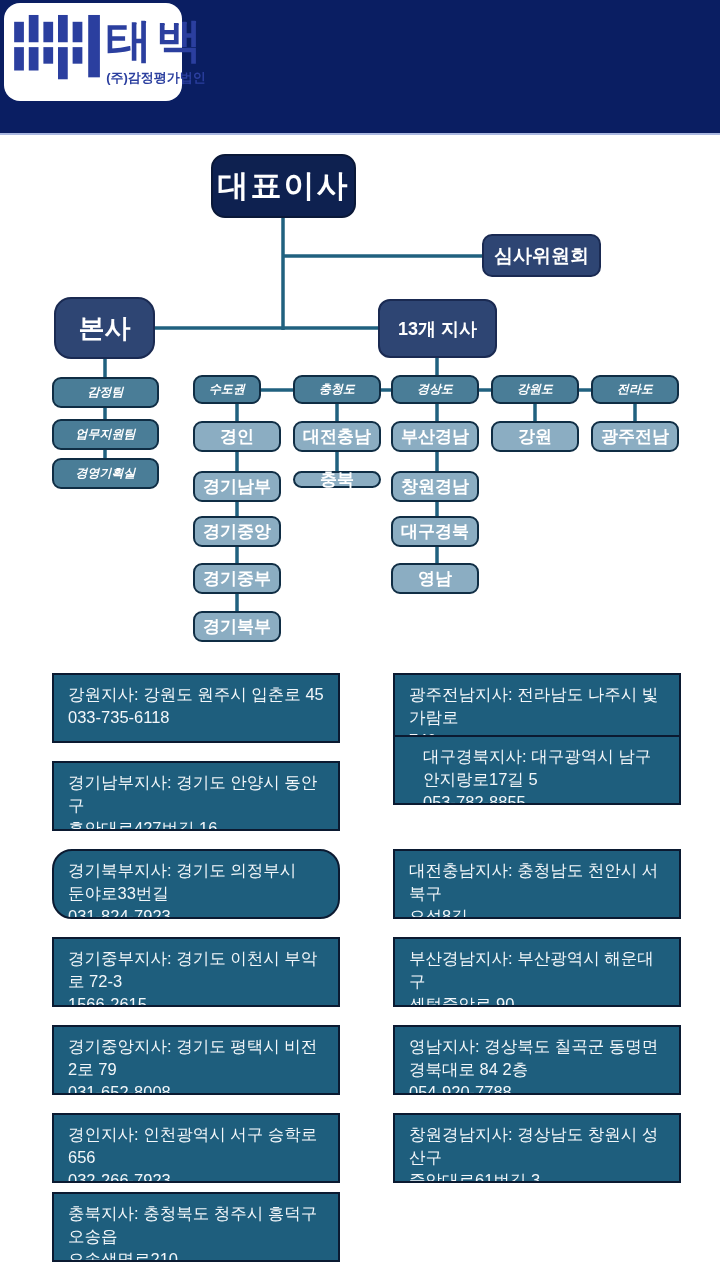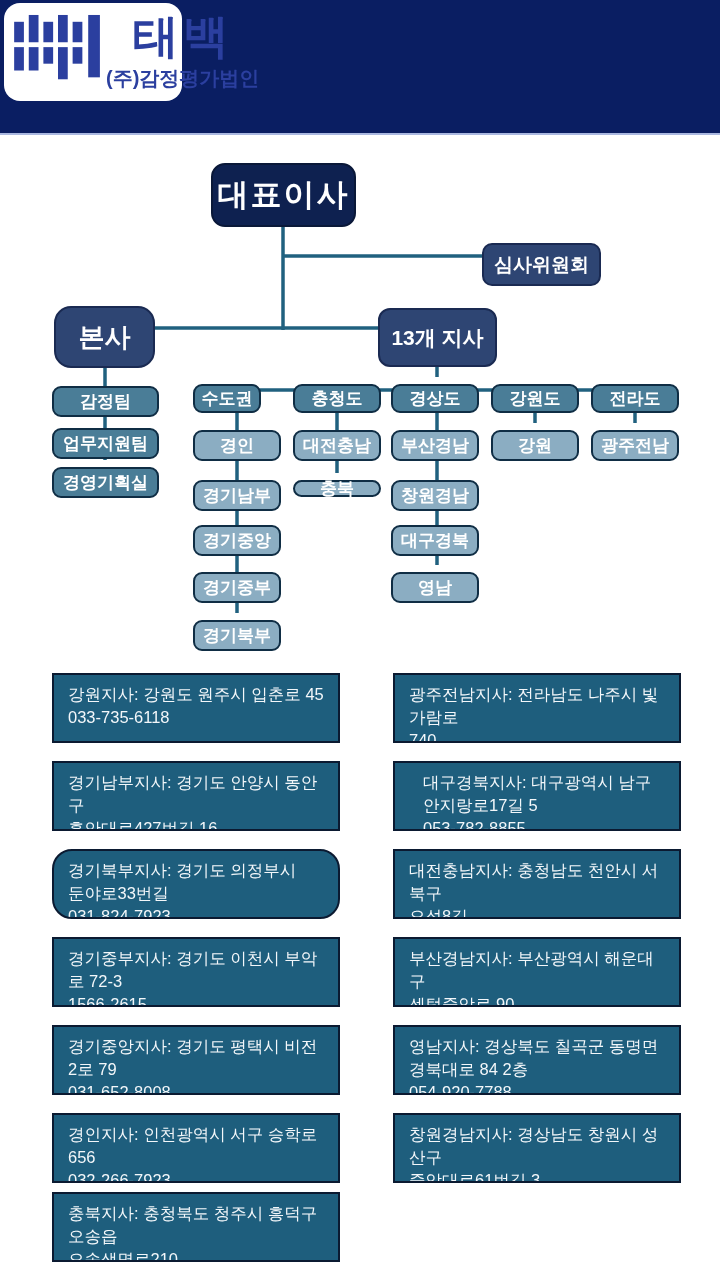--- a/index.html
+++ b/index.html
@@ -20,46 +20,45 @@
     display:flex;align-items:center;justify-content:flex-start;
     padding:0 6px;box-sizing:border-box;
   }
   .logo-mark{width:88px;height:76px;flex:0 0 auto;margin-left:4px;}
   .logo-text{display:flex;flex-direction:column;align-items:center;margin-left:4px;}
   .brand{
     color:var(--logo-blue,#2b3f9f);font-size:46px;font-weight:bold;
     letter-spacing:4px;line-height:1;white-space:nowrap;
   }
   .brand-sub{
-    color:var(--logo-blue,#2b3f9f);font-size:20px;font-weight:bold;
+    color:var(--logo-blue,#2b3f9f);font-size:13px;font-weight:bold;
     margin-top:6px;white-space:nowrap;
   }
   .logo-reflection{
     position:absolute;left:4px;top:103px;width:178px;height:30px;
     overflow:hidden;pointer-events:none;
   }
   
   .lines{position:absolute;left:0;top:0;width:720px;height:1280px;}
   .node{
     position:absolute;display:flex;align-items:center;justify-content:center;
     color:#ffffff;font-weight:bold;box-sizing:border-box;text-align:center;
     white-space:nowrap;
-    margin-top:9px;
   }
   .node-ceo{
     background:var(--ceo-navy,#0e2150);border:2px solid #0a1838;
     border-radius:14px;font-size:31px;letter-spacing:2px;
   }
   .node-navy{
     background:var(--mid-navy,#2e4573);border:2px solid var(--mid-navy-border,#1a2a52);
     border-radius:10px;
   }
   .node-teal{
     background:var(--teal-box,#4a7d97);border:2.5px solid var(--node-border,#0f2d44);
-    border-radius:9px;font-size:17px;
+    border-radius:9px;font-size:12px;font-style:italic;
   }
   .node-light{
     background:var(--light-box,#8badc2);border:2.5px solid var(--node-border,#0f2d44);
     border-radius:9px;font-size:17px;
   }
   
   .addr{
     position:absolute;width:288px;height:70px;box-sizing:border-box;
     background:var(--address-bg,#1e5e7d);border:2px solid var(--address-border,#0b1a31);
     color:#f3f7fa;font-size:16.5px;line-height:1.38;
@@ -113,21 +112,21 @@
       <line x1="635" y1="404" x2="635" y2="423"></line>
     </g>
   </svg>
 
   <div class="node node-ceo" style="left:211px;top:154px;width:145px;height:64px;">대표이사</div>
 
   <div class="node node-navy" style="left:482px;top:234px;width:119px;height:43px;font-size:19px;">심사위원회</div>
 
   <div class="node node-navy" style="left:54px;top:297px;width:101px;height:62px;font-size:26px;border-radius:17px;">본사</div>
 
-  <div class="node node-navy" style="left:378px;top:299px;width:119px;height:59px;font-size:21px;border-radius:12px;">13개 지사</div>
+  <div class="node node-navy" style="left:378px;top:299px;width:119px;height:59px;font-size:18px;border-radius:12px;">13개 지사</div>
 
   <div class="node node-teal" style="left:52px;top:377px;width:107px;height:31px;">감정팀</div>
   <div class="node node-teal" style="left:52px;top:419px;width:107px;height:31px;">업무지원팀</div>
   <div class="node node-teal" style="left:52px;top:458px;width:107px;height:31px;">경영기획실</div>
 
   <div class="node node-teal" style="left:193px;top:375px;width:68px;height:29px;">수도권</div>
   <div class="node node-teal" style="left:293px;top:375px;width:88px;height:29px;">충청도</div>
   <div class="node node-teal" style="left:391px;top:375px;width:88px;height:29px;">경상도</div>
   <div class="node node-teal" style="left:491px;top:375px;width:88px;height:29px;">강원도</div>
   <div class="node node-teal" style="left:591px;top:375px;width:88px;height:29px;">전라도</div>
@@ -164,21 +163,21 @@
 031-652-8008</div>
   <div class="addr" style="left:52px;top:1113px;">경인지사: 인천광역시 서구 승학로 656
 032-266-7923</div>
   <div class="addr" style="left:52px;top:1192px;">충북지사: 충청북도 청주시 흥덕구 오송읍
 오송생명로210
 043-239-0500</div>
 
   <div class="addr" style="left:393px;top:673px;">광주전남지사: 전라남도 나주시 빛가람로
 740
 061-337-6100</div>
-  <div class="addr" style="left:393px;top:761px;padding-left:28px;">대구경북지사: 대구광역시 남구
+  <div class="addr" style="left:393px;top:735px;padding-left:28px;">대구경북지사: 대구광역시 남구
 안지랑로17길 5
 053-782-8855</div>
   <div class="addr" style="left:393px;top:849px;">대전충남지사: 충청남도 천안시 서북구
 오성8길
 041-578-4959</div>
   <div class="addr" style="left:393px;top:937px;">부산경남지사: 부산광역시 해운대구
 센텀중앙로 90
 031-867-4060</div>
   <div class="addr" style="left:393px;top:1025px;">영남지사: 경상북도 칠곡군 동명면
 경북대로 84 2층

